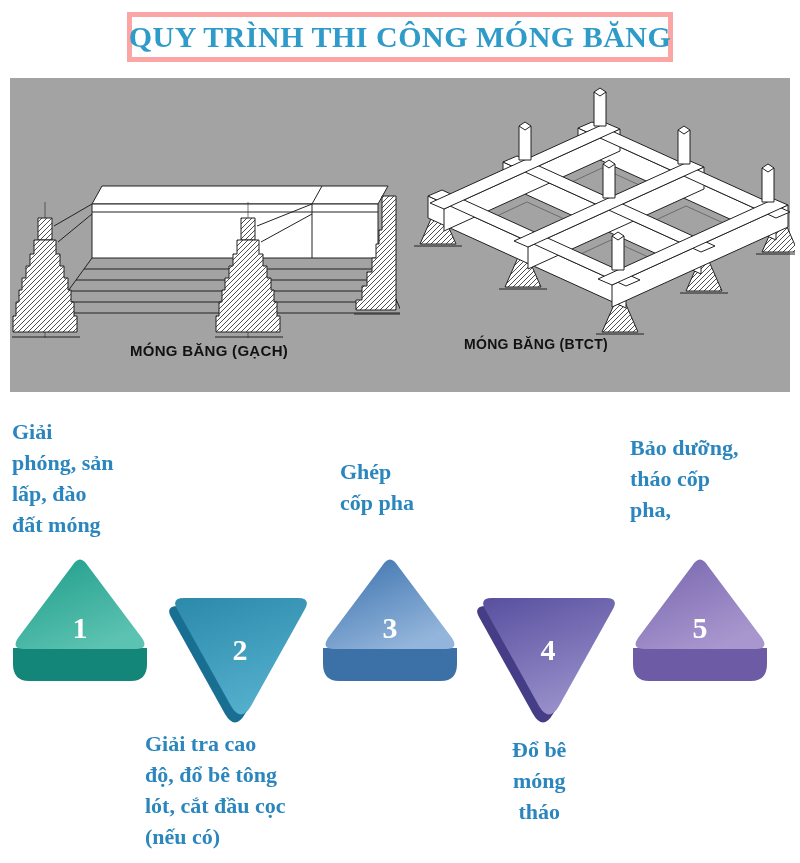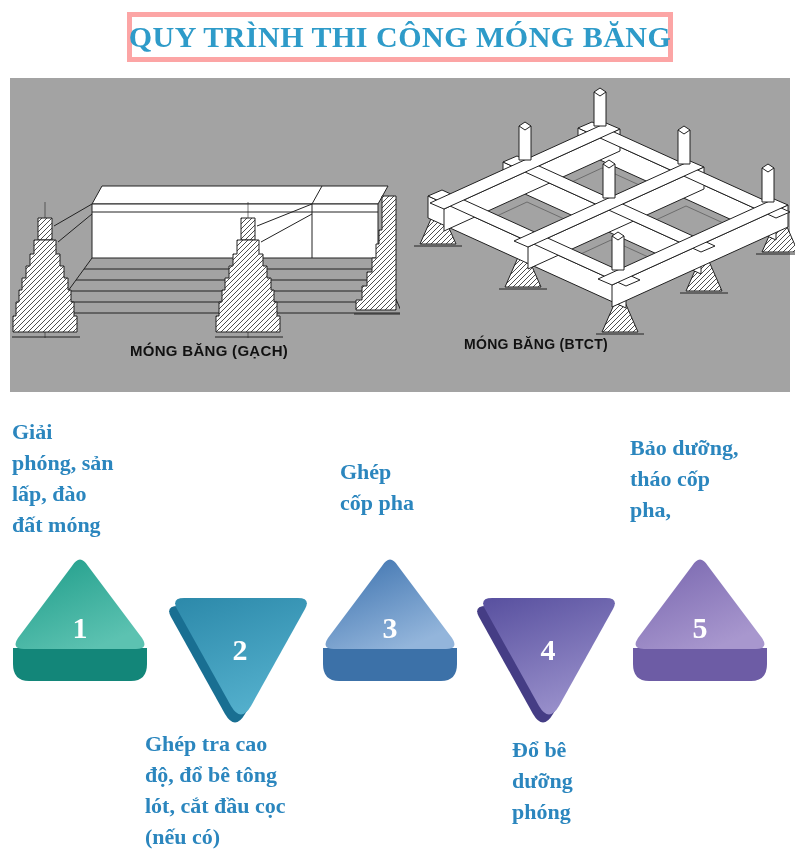--- a/index.html
+++ b/index.html
@@ -20,21 +20,21 @@
                  color:#111;letter-spacing:.3px;}
   #label-gach{left:119px;top:264px;width:160px;text-align:center;font-size:15px;}
   #label-btct{left:446px;top:258px;width:160px;text-align:center;font-size:14px;}
 
   
   .step-label{position:absolute;color:#2B86BE;font-weight:bold;font-size:22px;line-height:31px;
               font-family:"Liberation Serif",serif;white-space:nowrap;}
   #step1-label{left:12px;top:416px;}
   #step2-label{left:145px;top:728px;}
   #step3-label{left:340px;top:456px;}
-  #step4-label{left:512px;top:734px;}
+  #step4-label{left:512px;top:734px;text-align:center;}
   #step5-label{left:630px;top:432px;}
 
   
   .tri{position:absolute;width:150px;height:135px;}
   #tri1{left:5px;top:550px;}
   #tri2{left:162px;top:598px;}
   #tri3{left:315px;top:550px;}
   #tri4{left:470px;top:598px;}
   #tri5{left:625px;top:550px;}
   .tri-num{font-family:"Liberation Serif",serif;font-weight:bold;font-size:30px;fill:#ffffff;
@@ -174,29 +174,29 @@
   <div class="step-label" id="step3-label">
     <div>Ghép</div>
     <div>cốp pha</div>
   </div>
   <div class="step-label" id="step5-label">
     <div>Bảo dưỡng,</div>
     <div>tháo cốp</div>
     <div>pha,</div>
   </div>
   <div class="step-label" id="step2-label">
-    <div>Ghép tra cao</div>
+    <div>Giải tra cao</div>
     <div>độ, đổ bê tông</div>
     <div>lót, cắt đầu cọc</div>
     <div>(nếu có)</div>
   </div>
   <div class="step-label" id="step4-label">
     <div>Đổ bê</div>
-    <div>dưỡng</div>
-    <div>phóng</div>
+    <div>móng</div>
+    <div>tháo</div>
   </div>
 
   <svg class="tri" id="tri1" viewBox="0 0 150 135">
     <defs>
         <linearGradient id="g1" x1="0" y1="0" x2="0.6" y2="1">
       <stop offset="0" stop-color="#1E9C89"></stop>
           <stop offset="1" stop-color="#5CC2B1"></stop>
         </linearGradient>
       </defs>
     <path d="M8,98 L142,98 L142,114 Q142,131 126,131 L24,131 Q8,131 8,114 Z" fill="#138679"></path>

